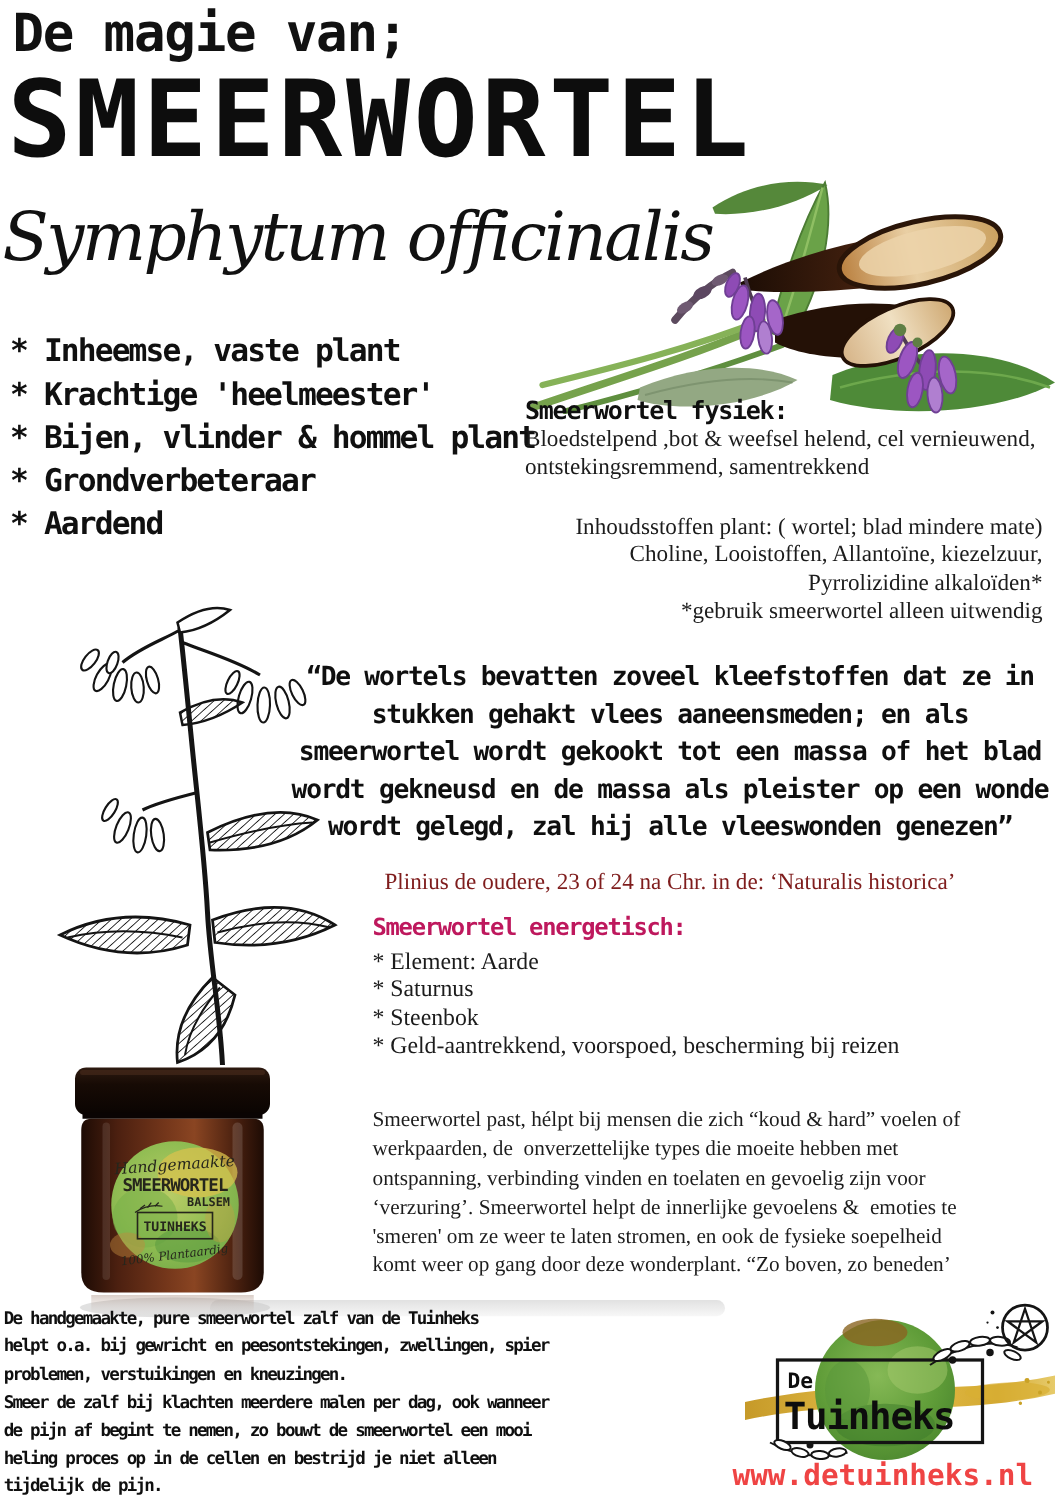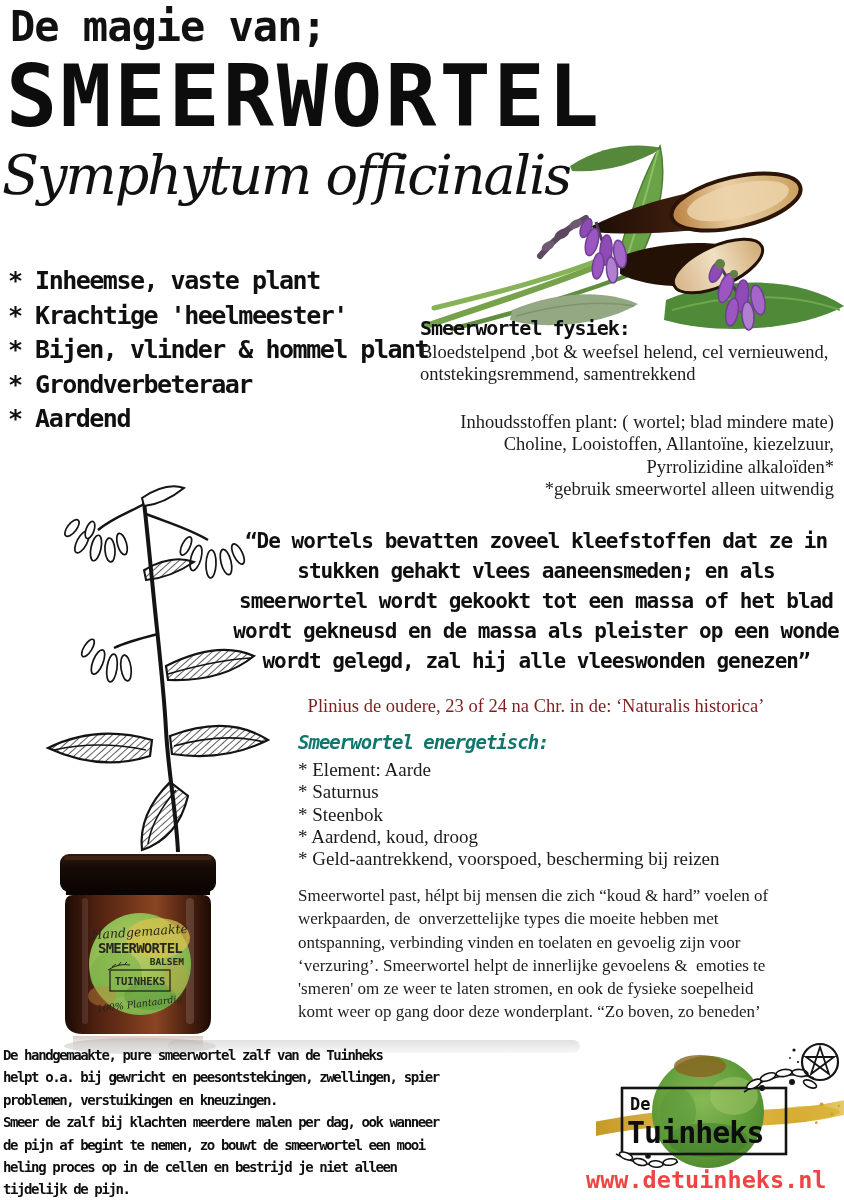--- a/index.html
+++ b/index.html
@@ -5,35 +5,35 @@
   html,body{margin:0;padding:0;background:#ffffff;}
   .page{position:relative;width:844px;height:1200px;background:#ffffff;overflow:hidden;
         font-family:"Liberation Serif",serif;color:#161616;}
   .mono{font-family:"DejaVu Sans Mono","Liberation Mono",monospace;font-weight:700;}
   .serif{font-family:"Liberation Serif","DejaVu Serif",serif;}
   .script{font-family:"DejaVu Serif",serif;font-style:italic;}
   .abs{position:absolute;}
 
   .kicker{left:10px;top:2px;font-size:42px;letter-spacing:-1px;color:#111;}
   .big-title{left:6px;top:52px;font-size:85px;letter-spacing:3px;color:#0d0d0d;line-height:1.05;}
-  .subtitle{left:2px;top:144px;font-size:54px;letter-spacing:-2px;color:#111;}
+  .subtitle{left:2px;top:158px;font-size:54px;letter-spacing:-2px;color:#111;}
 
   .traits{left:8px;top:264px;font-size:25px;letter-spacing:-1.5px;line-height:34.5px;color:#101010;}
 
   .fysiek{left:420px;top:315px;width:414px;text-align:left;}
   .fysiek .hd{font-size:20px;letter-spacing:-1px;line-height:26px;color:#0f0f0f;}
   .fysiek .ln,.inhoud .ln{font-size:18.5px;line-height:22.3px;color:#1c1c1c;}
   .inhoud{left:420px;top:411px;width:414px;text-align:right;}
 
   .quote{left:232px;top:526px;width:608px;text-align:center;}
   .quote .ln{font-size:21px;letter-spacing:-1px;line-height:30px;color:#0f0f0f;}
   .quote .attr{font-size:18.5px;margin-top:20px;color:#7f1d1d;}
 
   .energetisch{left:298px;top:731px;}
-  .energetisch .hd{font-size:19px;letter-spacing:-1px;color:#0f766e;font-style:italic;}
+  .energetisch .hd{font-size:19px;letter-spacing:-1px;color:#be185d;}
   .energetisch .it{font-size:19px;line-height:22.3px;color:#1c1c1c;}
   .energetisch .list{margin-top:6px;}
 
   .past{left:298px;top:884px;}
   .past .ln{font-size:17px;line-height:23.3px;color:#1c1c1c;white-space:pre;}
 
   .zalf{left:3px;top:1044px;z-index:3;}
   .zalf .ln{font-size:14px;letter-spacing:-1.4px;line-height:22.4px;color:#0f0f0f;white-space:pre;}
 
   .smudge{left:168px;top:1040px;width:412px;height:13px;border-radius:7px;z-index:1;
@@ -211,21 +211,20 @@
     <div class="ln mono">wordt gelegd, zal hij alle vleeswonden genezen”</div>
     <div class="attr serif">Plinius de oudere, 23 of 24 na Chr. in de: ‘Naturalis historica’</div>
   </div>
 
   <div class="abs energetisch">
     <div class="hd mono">Smeerwortel energetisch:</div>
     <div class="list">
       <div class="it serif">* Element: Aarde</div>
       <div class="it serif">* Saturnus</div>
       <div class="it serif">* Steenbok</div>
-      <div class="it serif">* Aardend, koud, droog</div>
       <div class="it serif">* Geld-aantrekkend, voorspoed, bescherming bij reizen</div>
     </div>
   </div>
 
   <div class="abs past">
     <div class="ln serif">Smeerwortel past, hélpt bij mensen die zich “koud &amp; hard” voelen of</div>
     <div class="ln serif">werkpaarden, de  onverzettelijke types die moeite hebben met</div>
     <div class="ln serif">ontspanning, verbinding vinden en toelaten en gevoelig zijn voor</div>
     <div class="ln serif">‘verzuring’. Smeerwortel helpt de innerlijke gevoelens &amp;  emoties te</div>
     <div class="ln serif">'smeren' om ze weer te laten stromen, en ook de fysieke soepelheid</div>

